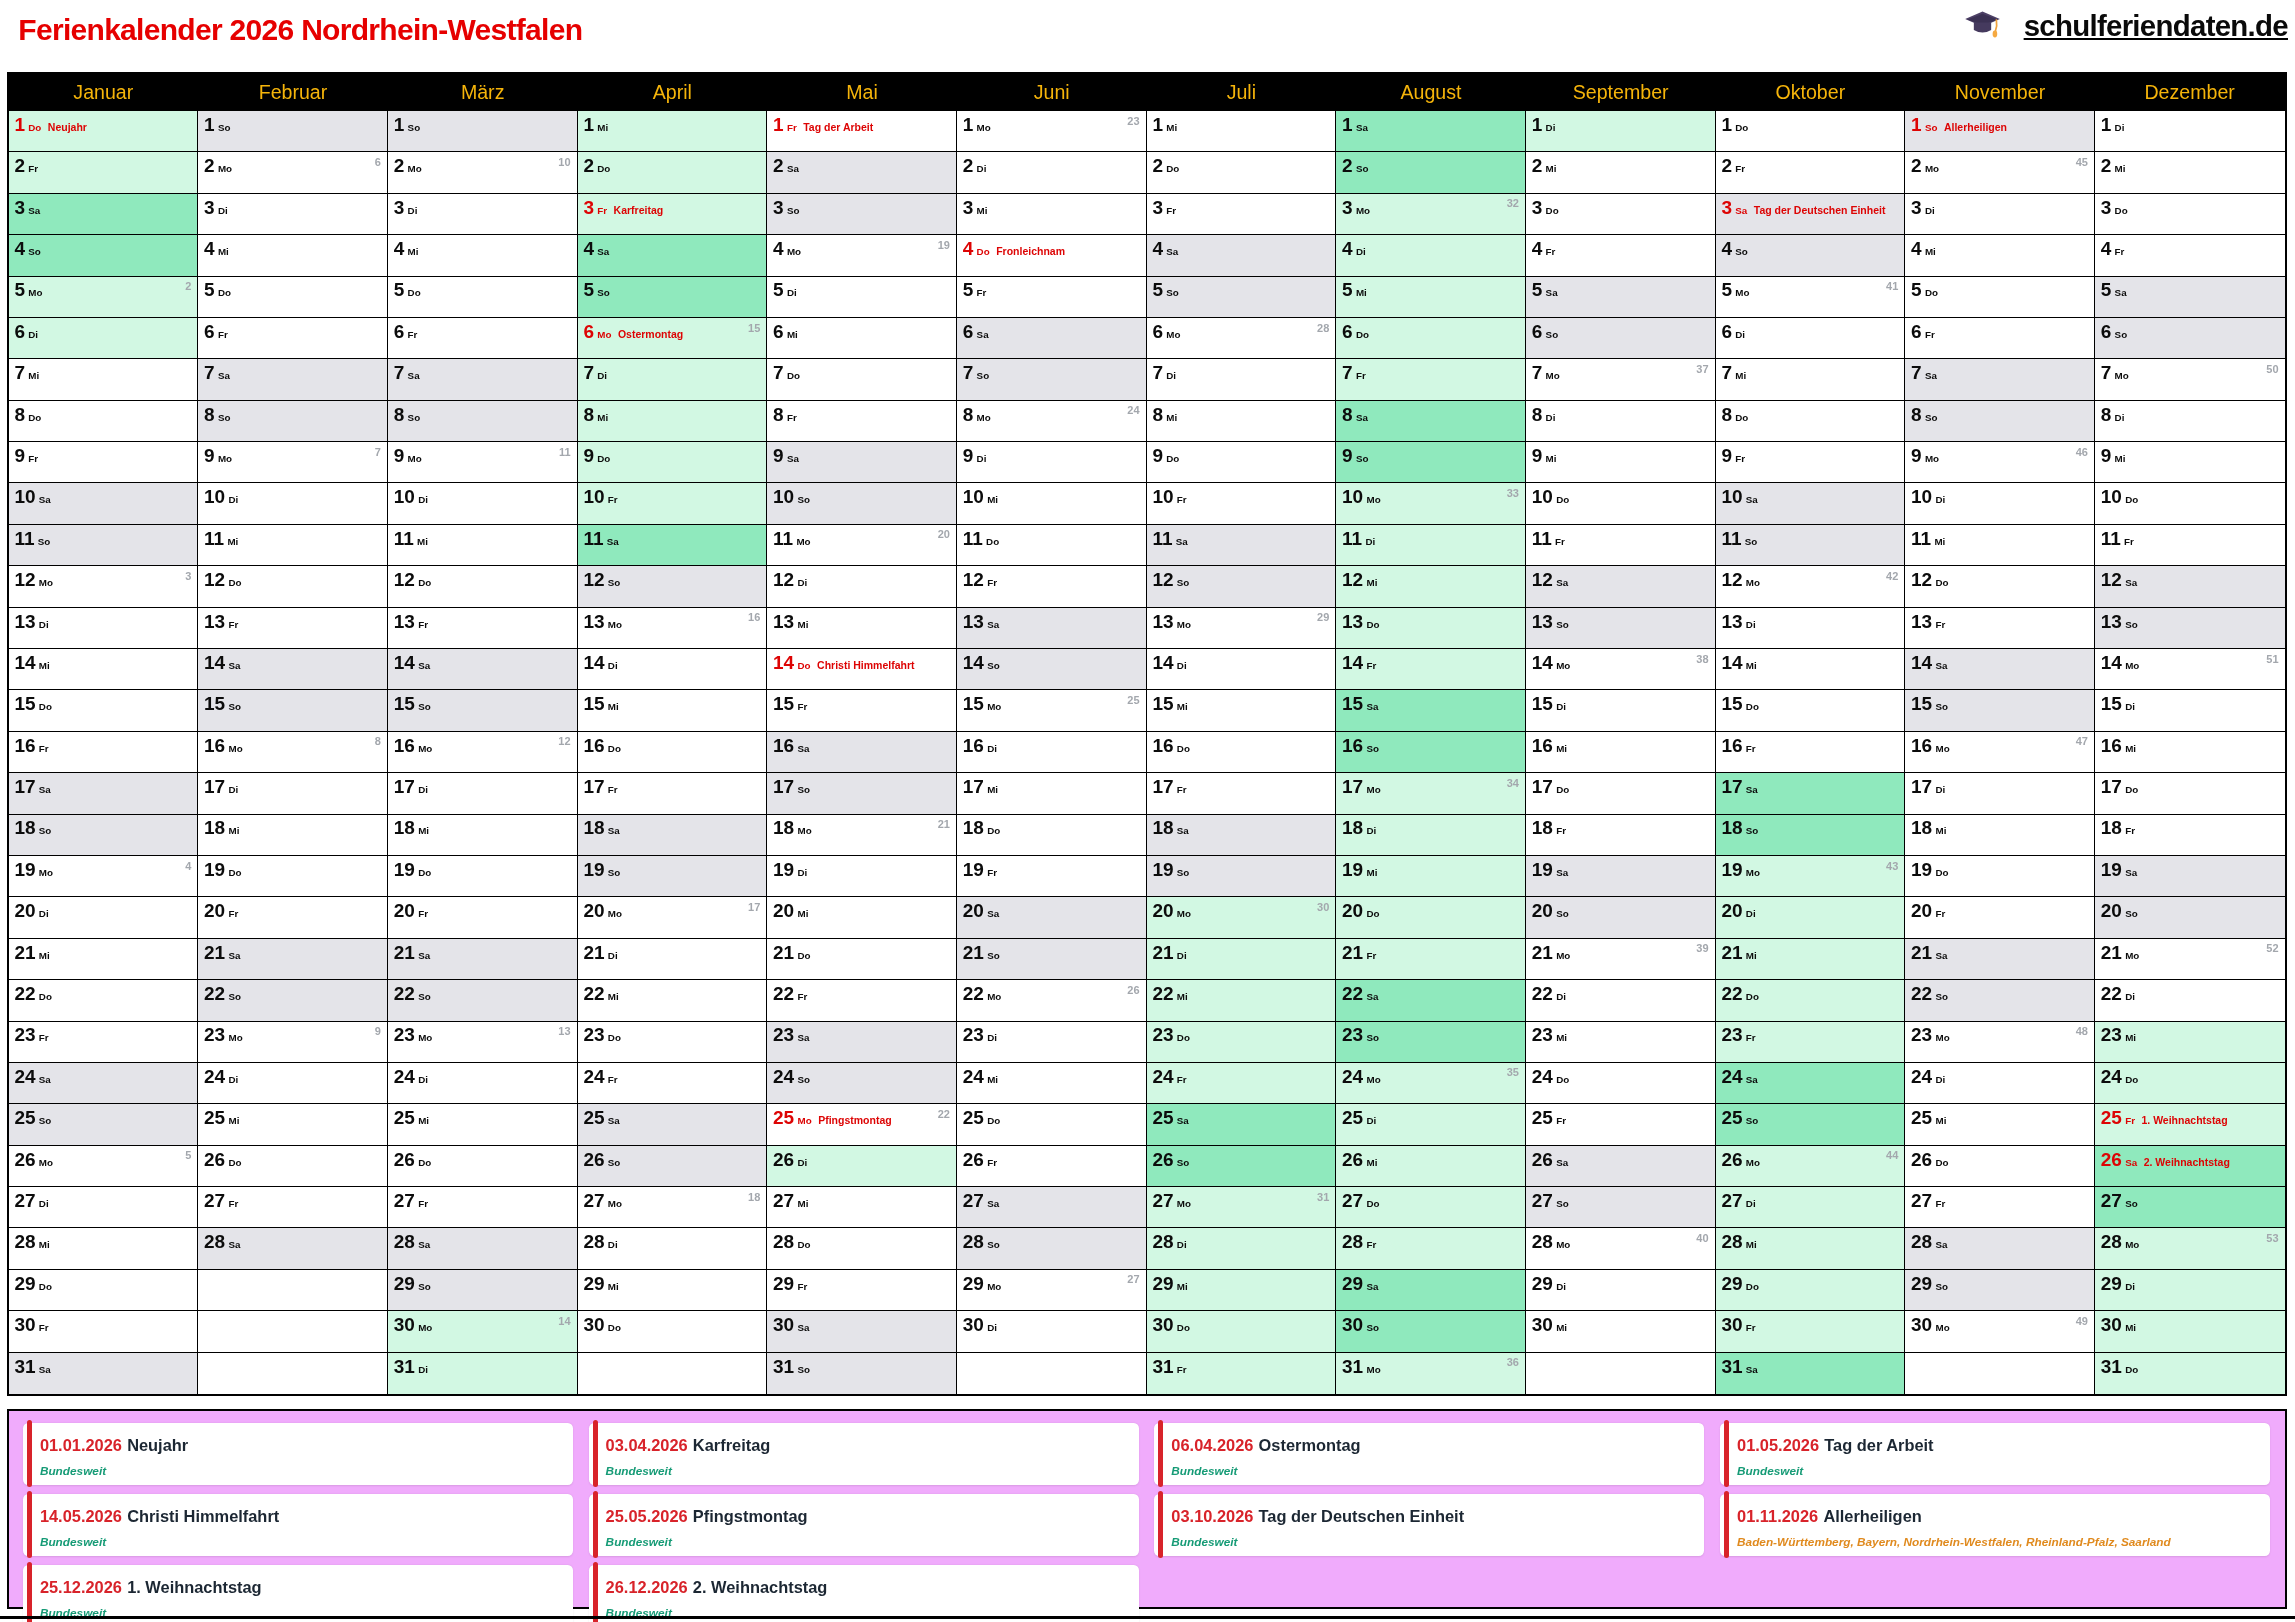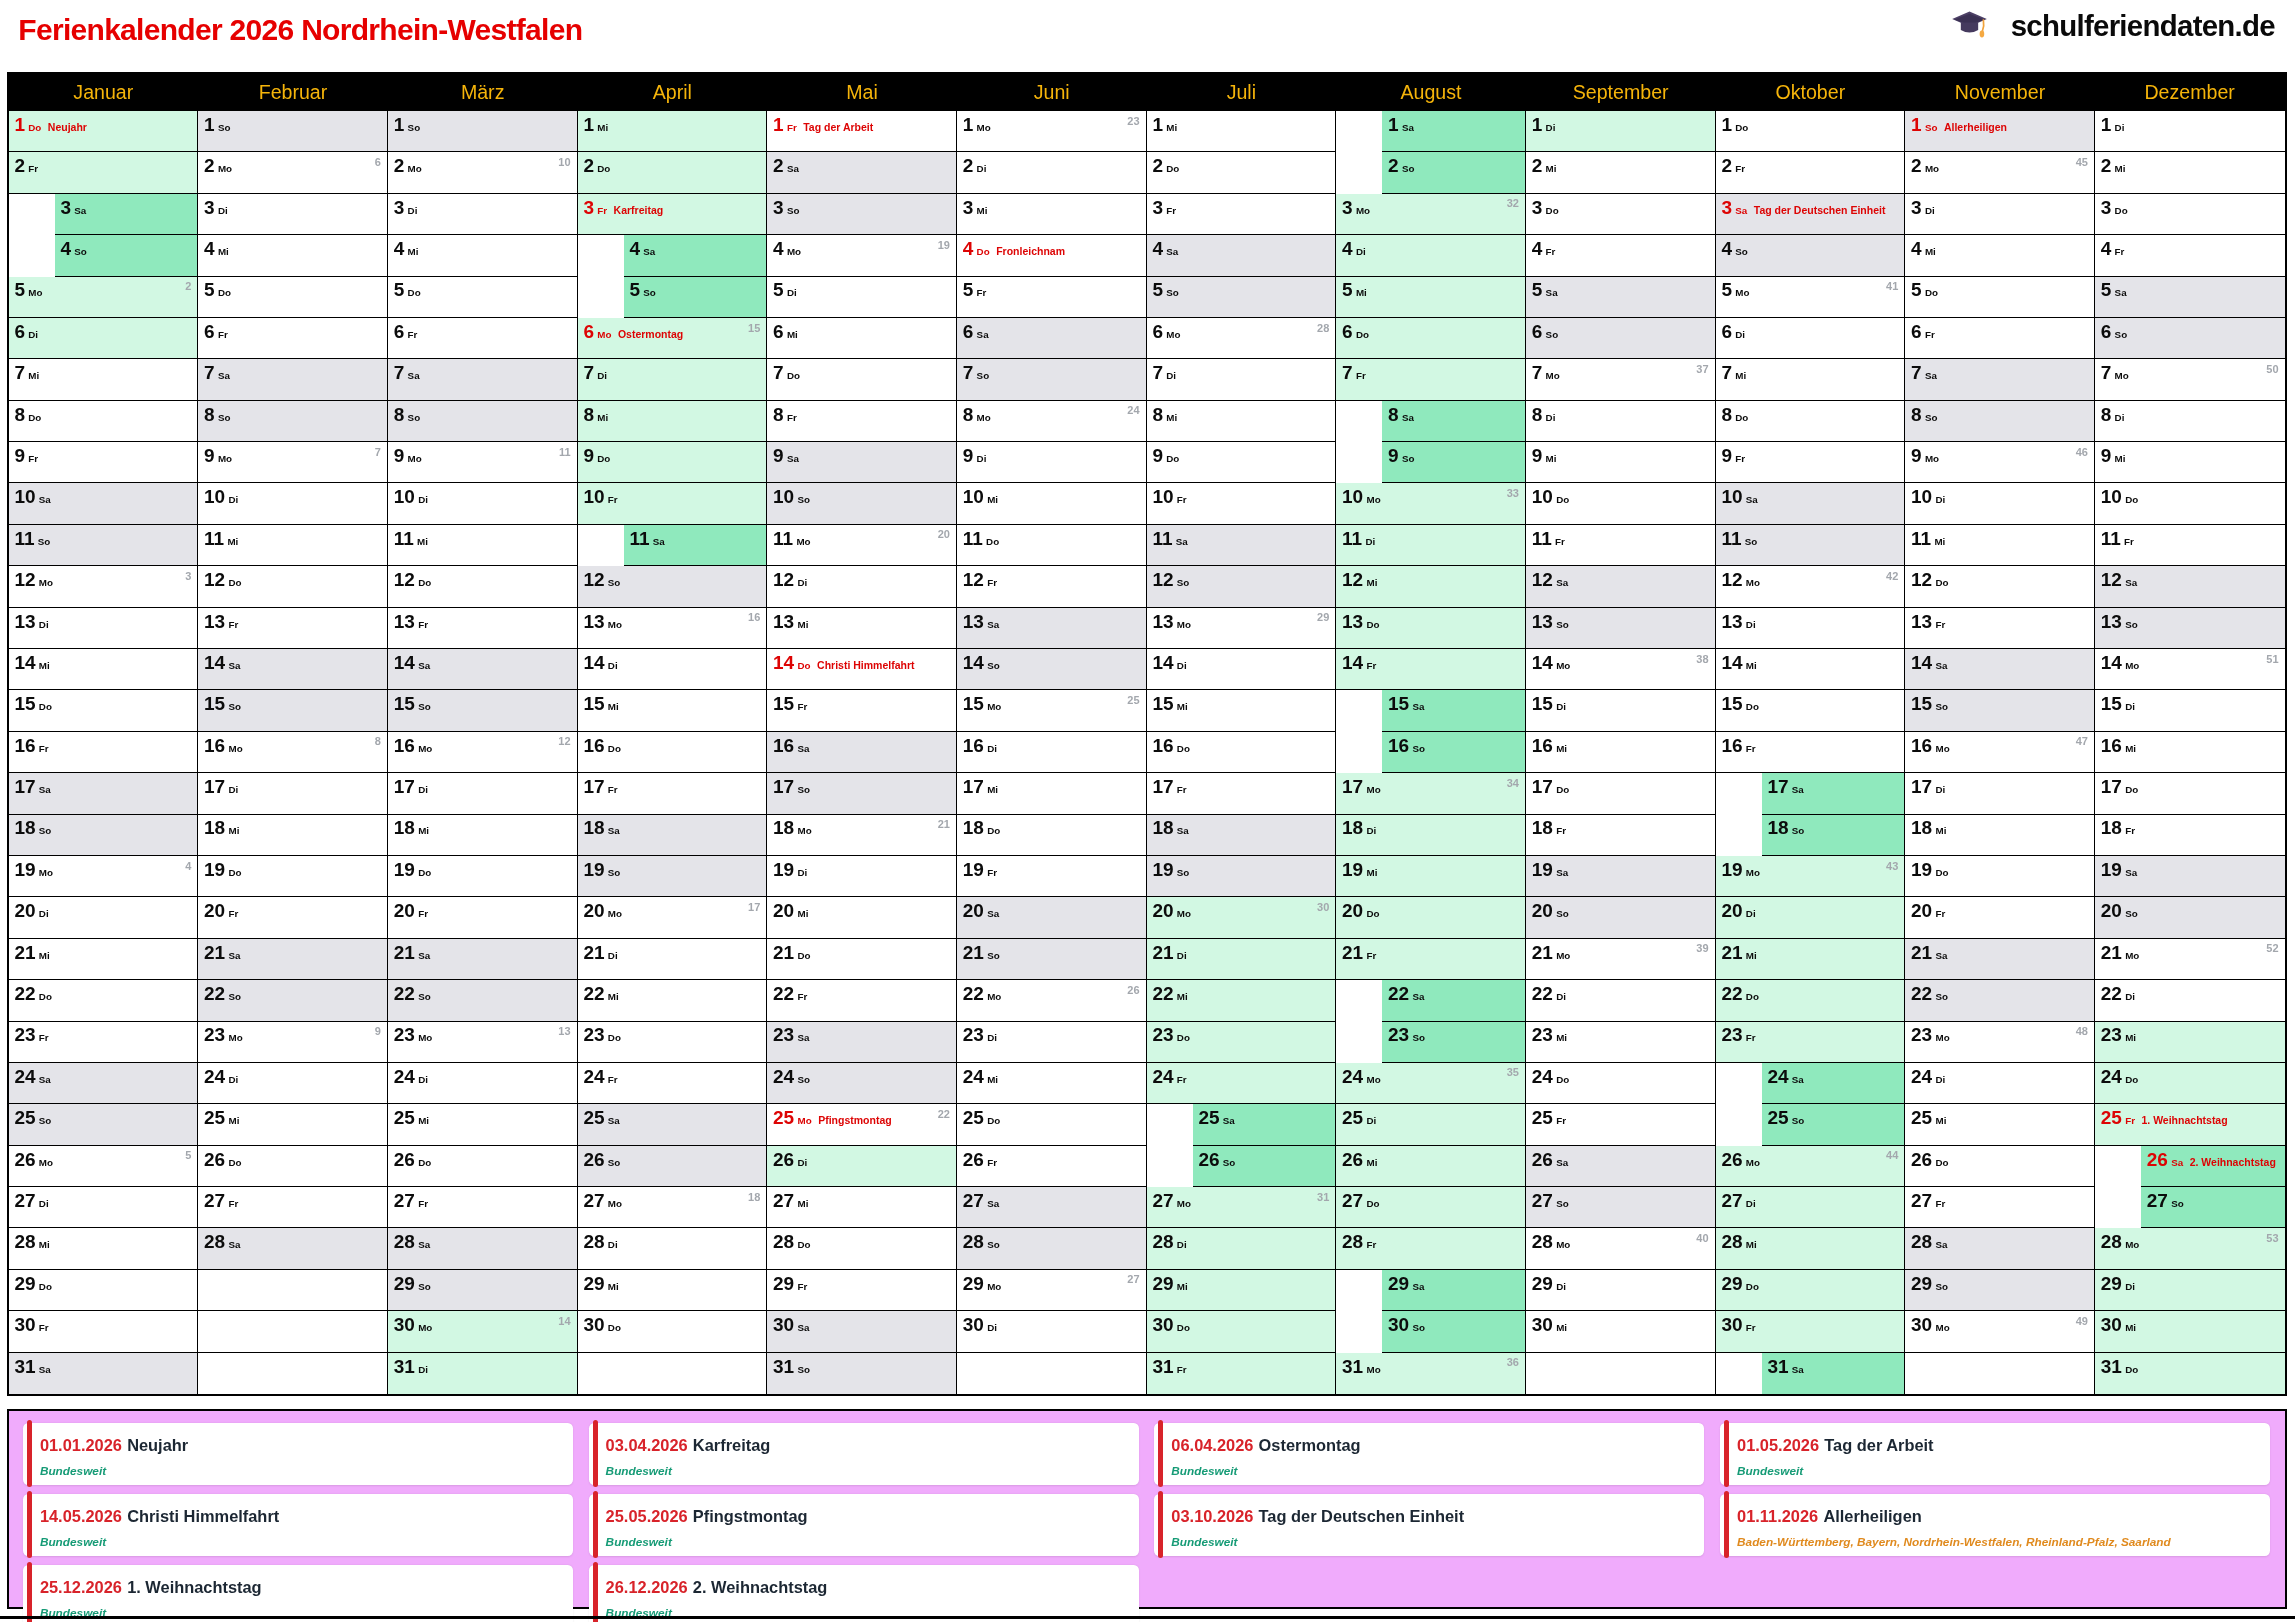--- a/index.html
+++ b/index.html
@@ -4,38 +4,38 @@
 <style>
   html,body{margin:0;padding:0;width:2295px;height:1623px;background:#fff;overflow:hidden;
     font-family:"Liberation Sans", sans-serif;-webkit-font-smoothing:antialiased;}
   *{box-sizing:border-box;}
 
   .page{position:relative;width:2295px;height:1429px;background:#fff;}
 
   
   .title{position:absolute;left:18.3px;top:13px;font-size:30px;font-weight:700;
     letter-spacing:-0.7px;color:#e60000;white-space:nowrap;}
-  .logo{position:absolute;right:20px;top:7.9px;display:flex;align-items:center;gap:23px;}
+  .logo{position:absolute;right:7px;top:7.9px;display:flex;align-items:center;gap:23px;text-decoration:underline;}
   .logo .cap{width:37px;height:37px;}
   .logo .logo-text{font-size:29.4px;font-weight:700;color:#0a0a0a;letter-spacing:-0.7px;}
 
   
   .calendar{position:absolute;left:6.5px;top:72px;width:2280px;height:1324px;
     border:2.6px solid #000;background:#fff;
     display:grid;grid-template-columns:repeat(12,1fr);grid-template-rows:37px repeat(31,1fr);}
   .mh{background:#000;color:#f5b40a;font-size:19.6px;font-weight:400;
     display:flex;align-items:center;justify-content:center;}
   .cell{position:relative;padding:3.9px 5.9px 0 5.9px;border-right:1.3px solid #000;border-bottom:1.3px solid #000;
     overflow:hidden;line-height:1;}
   .cell:nth-child(12n){border-right:none;}
   .cell:nth-last-child(-n+12){border-bottom:none;}
   .t-w{background:#ffffff;}
   .t-we{background:#e4e4e9;}
   .t-f{background:#d2f8e3;}
-  .t-fwe{background:#8fe9bd;margin-left:46px;}
+  .t-fwe{background:#8fe9bd;}
   .dn{font-size:19px;font-weight:700;color:#0c0c0c;}
   .wd{font-size:9.8px;font-weight:700;color:#0c0c0c;margin-left:3.3px;}
   .hn{font-size:10.5px;font-weight:700;color:#dd0404;margin-left:6.5px;}
   .red{color:#dd0404;}
   .wk{position:absolute;top:4.6px;right:5.9px;font-size:11px;font-weight:700;color:#a3a7ad;}
 
   
   .legend{position:absolute;left:6.5px;top:1409px;width:2280px;height:200px;
     border:2.6px solid #000;background:#f0abfc;
     display:grid;grid-template-columns:repeat(4,1fr);grid-auto-rows:1fr;

